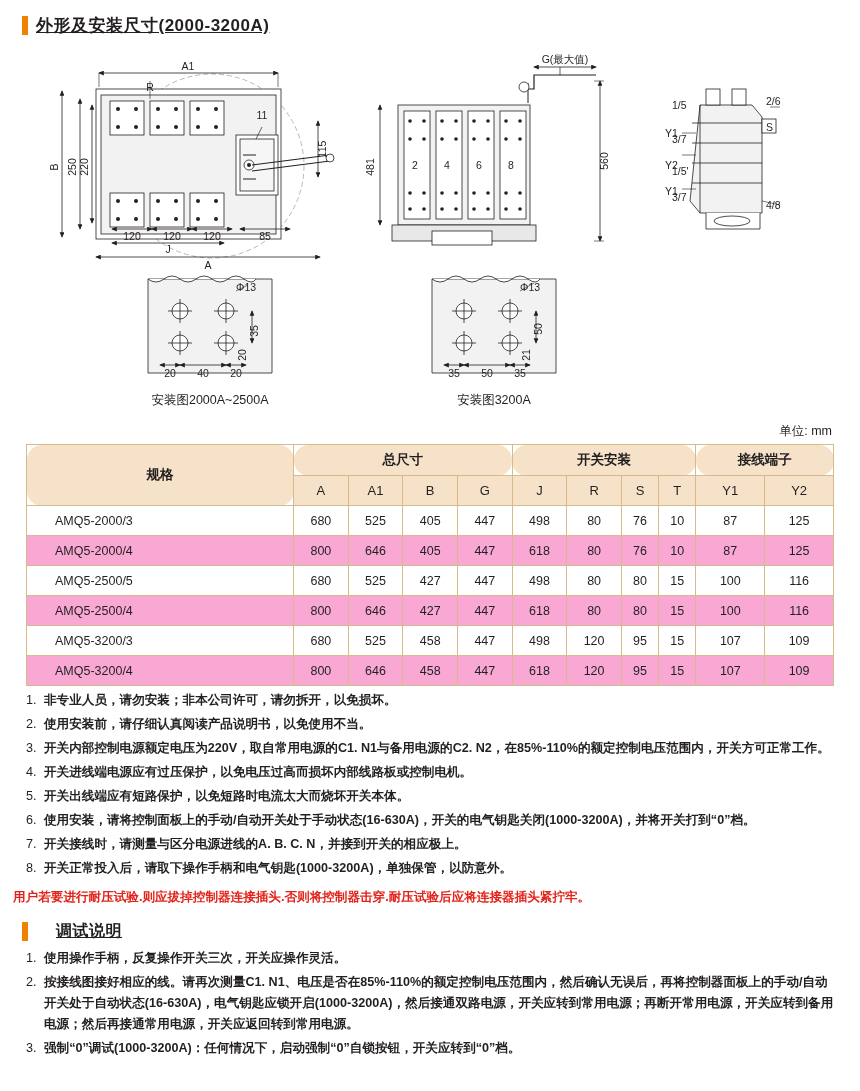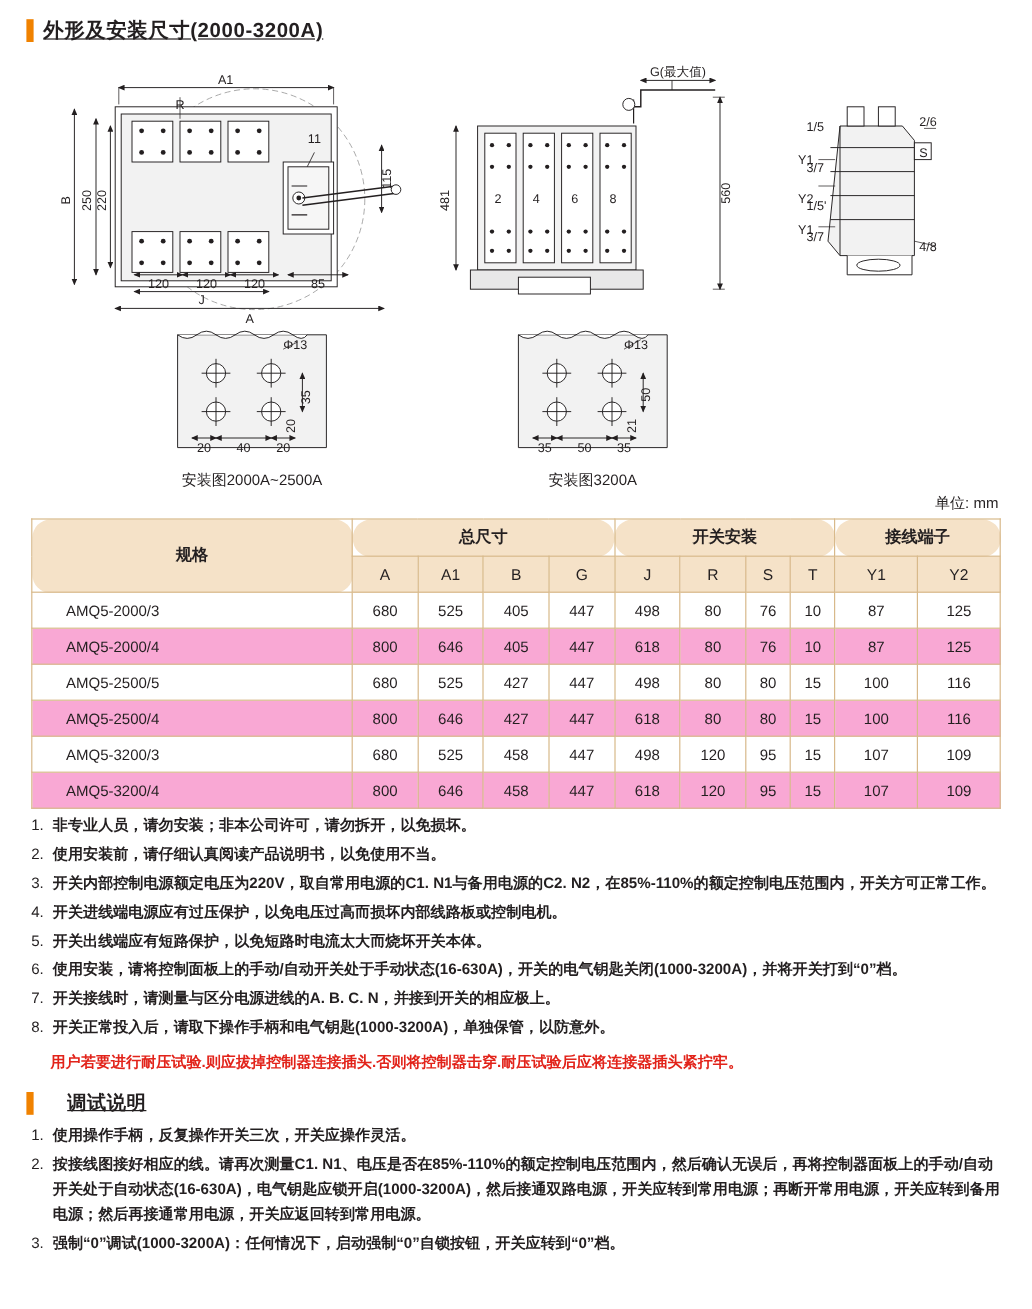--- a/index.html
+++ b/index.html
@@ -15,21 +15,21 @@
   
   .sec-head{display:flex;align-items:center;margin:14px 0 6px 22px;text-decoration:underline;}
   .sec-head .bar{width:6px;height:19px;background:#f08200;margin-right:8px;display:inline-block;}
   .sec-head .txt{font-size:17px;font-weight:bold;color:#231f20;letter-spacing:0.5px;}
   .sec-head.small .txt{font-size:16px;margin-left:20px;}
 
   
   .drawings{position:relative;height:368px;margin-top:2px;}
   svg{display:block;}
 
-  .unit{text-align:right;padding-right:28px;font-size:12.5px;margin-top:0;margin-bottom:4px;}
+  .unit{text-align:right;padding-right:28px;font-size:12.5px;margin-top:12px;margin-bottom:4px;}
 
   
   table.spec{border-collapse:collapse;margin:0 auto;width:808px;font-size:12.5px;}
   table.spec th,table.spec td{border:1px solid #d8b98a;text-align:center;padding:0;height:29px;}
   table.spec thead th{background:#f5e2c8;color:#231f20;font-weight:normal;font-size:13px;}
   table.spec thead tr.h1 th{height:30px;font-weight:bold;font-size:13.5px;border-radius:15px;}
   table.spec tbody td{background:#ffffff;}
   table.spec tbody tr.alt td{background:#f9a8d4;}
   table.spec tbody td.first{text-align:left;padding-left:28px;}
 
@@ -42,21 +42,21 @@
     margin-bottom:3px;
     padding-left:26px;
     padding-right:24px;
   }
   ol.inst li .n{width:18px;flex:0 0 18px;}
   ol.inst li .t{flex:1;font-weight:bold;}
   .warn{
     color:#e2231a;
     font-size:12.6px;
     font-weight:bold;
-    padding-left:42px;
+    padding-left:13px;
     margin-top:8px;
     margin-bottom:4px;
     line-height:20px;
   }
 </style>
 </head>
 <body>
 
 <div class="page">
 

